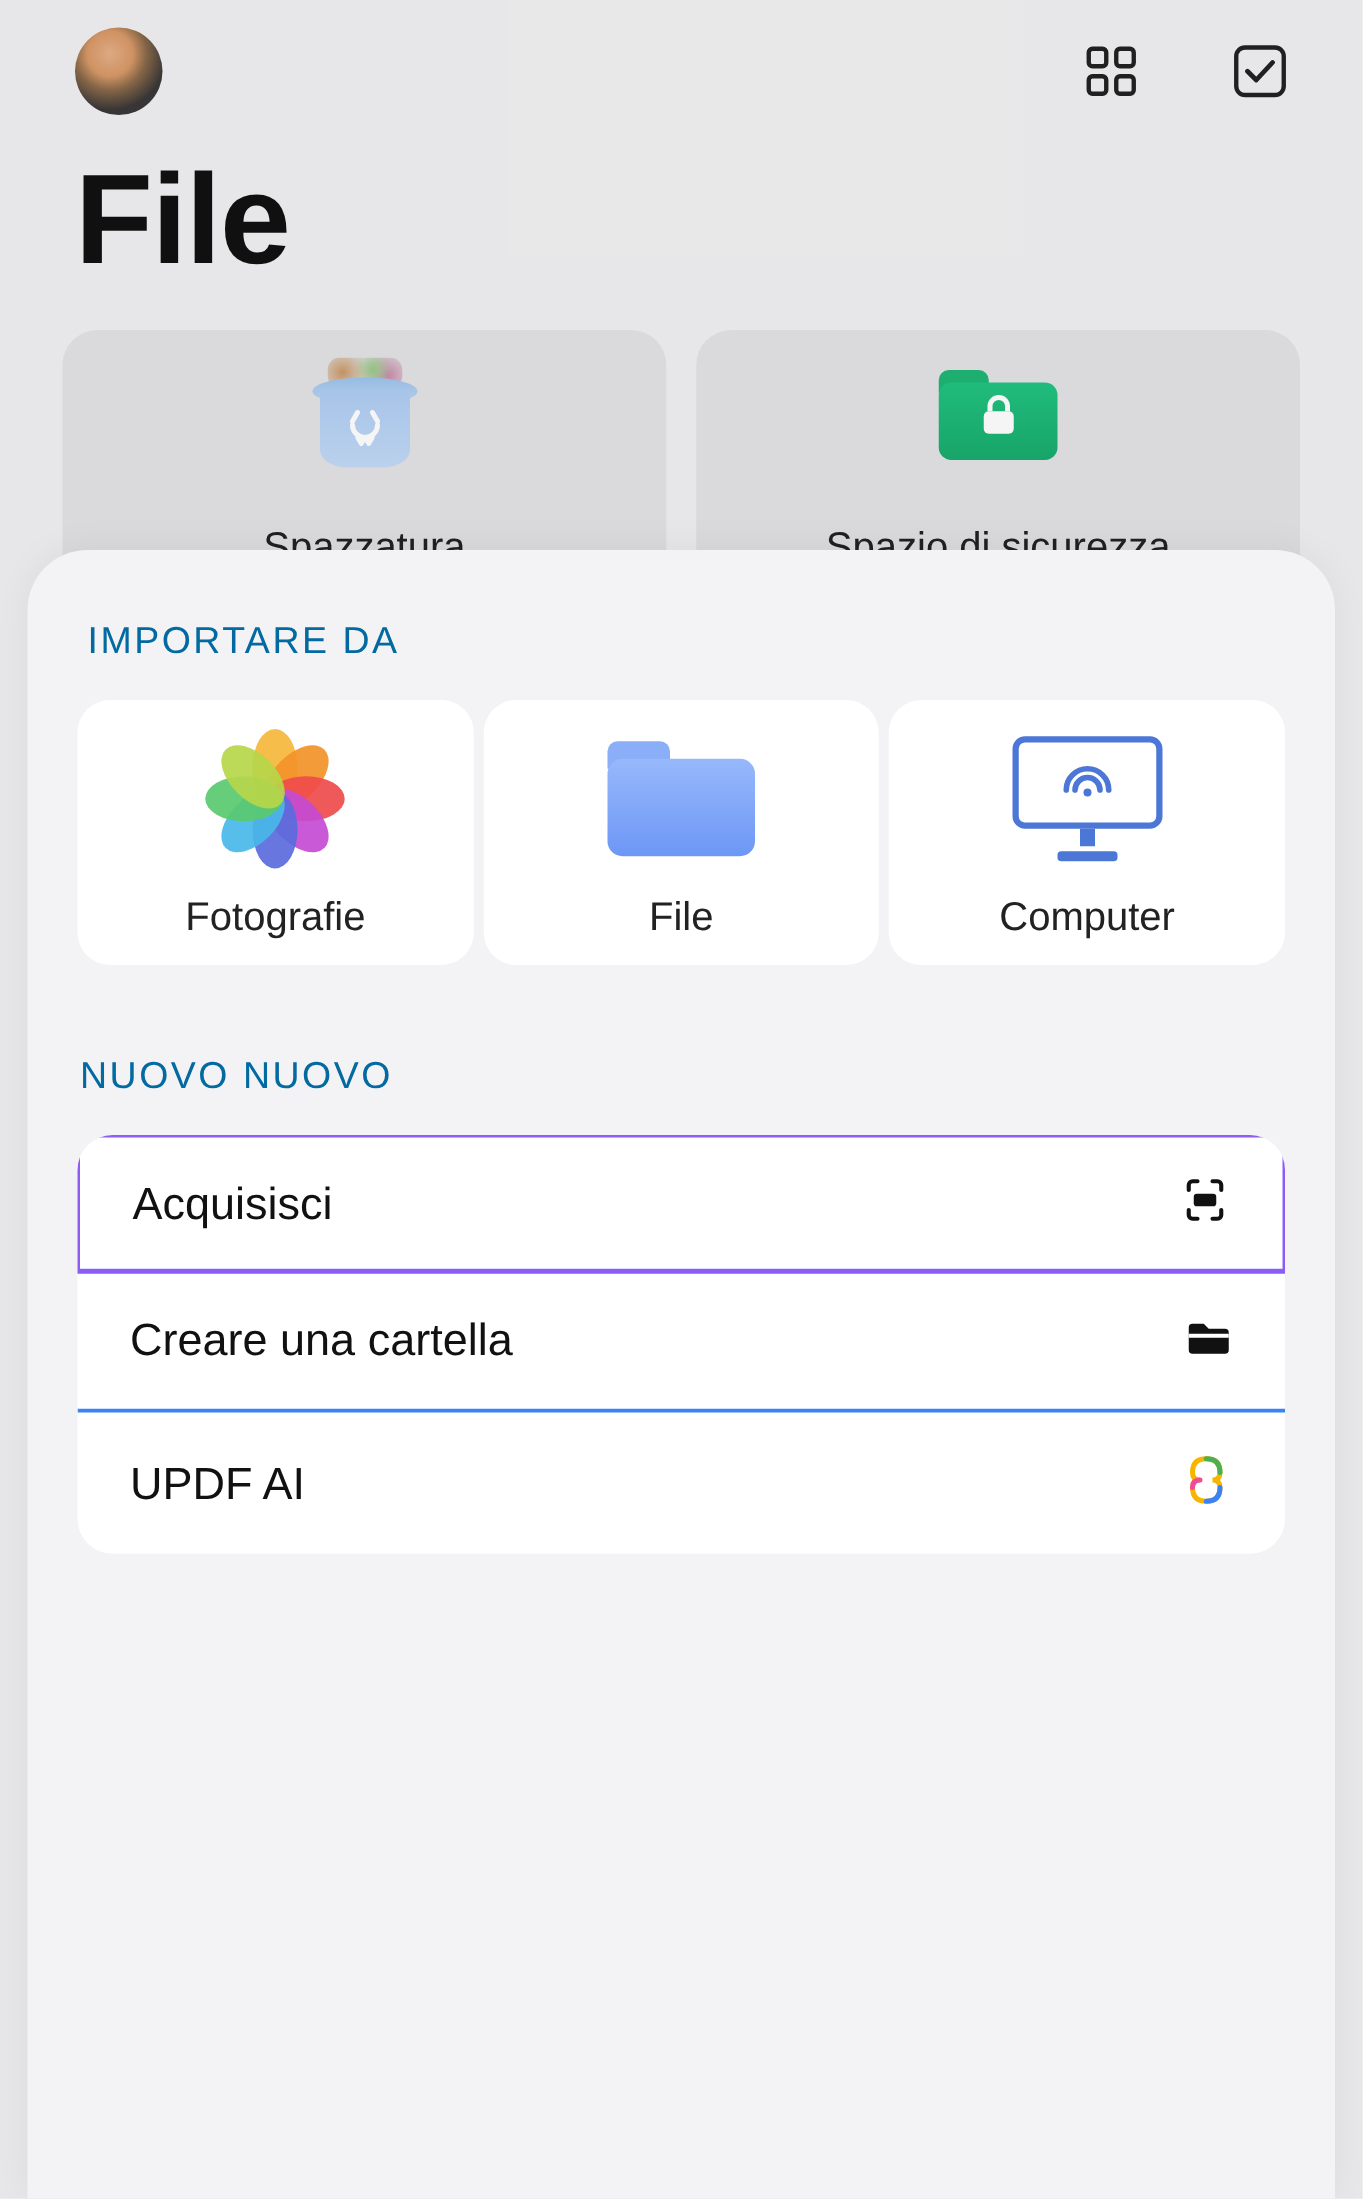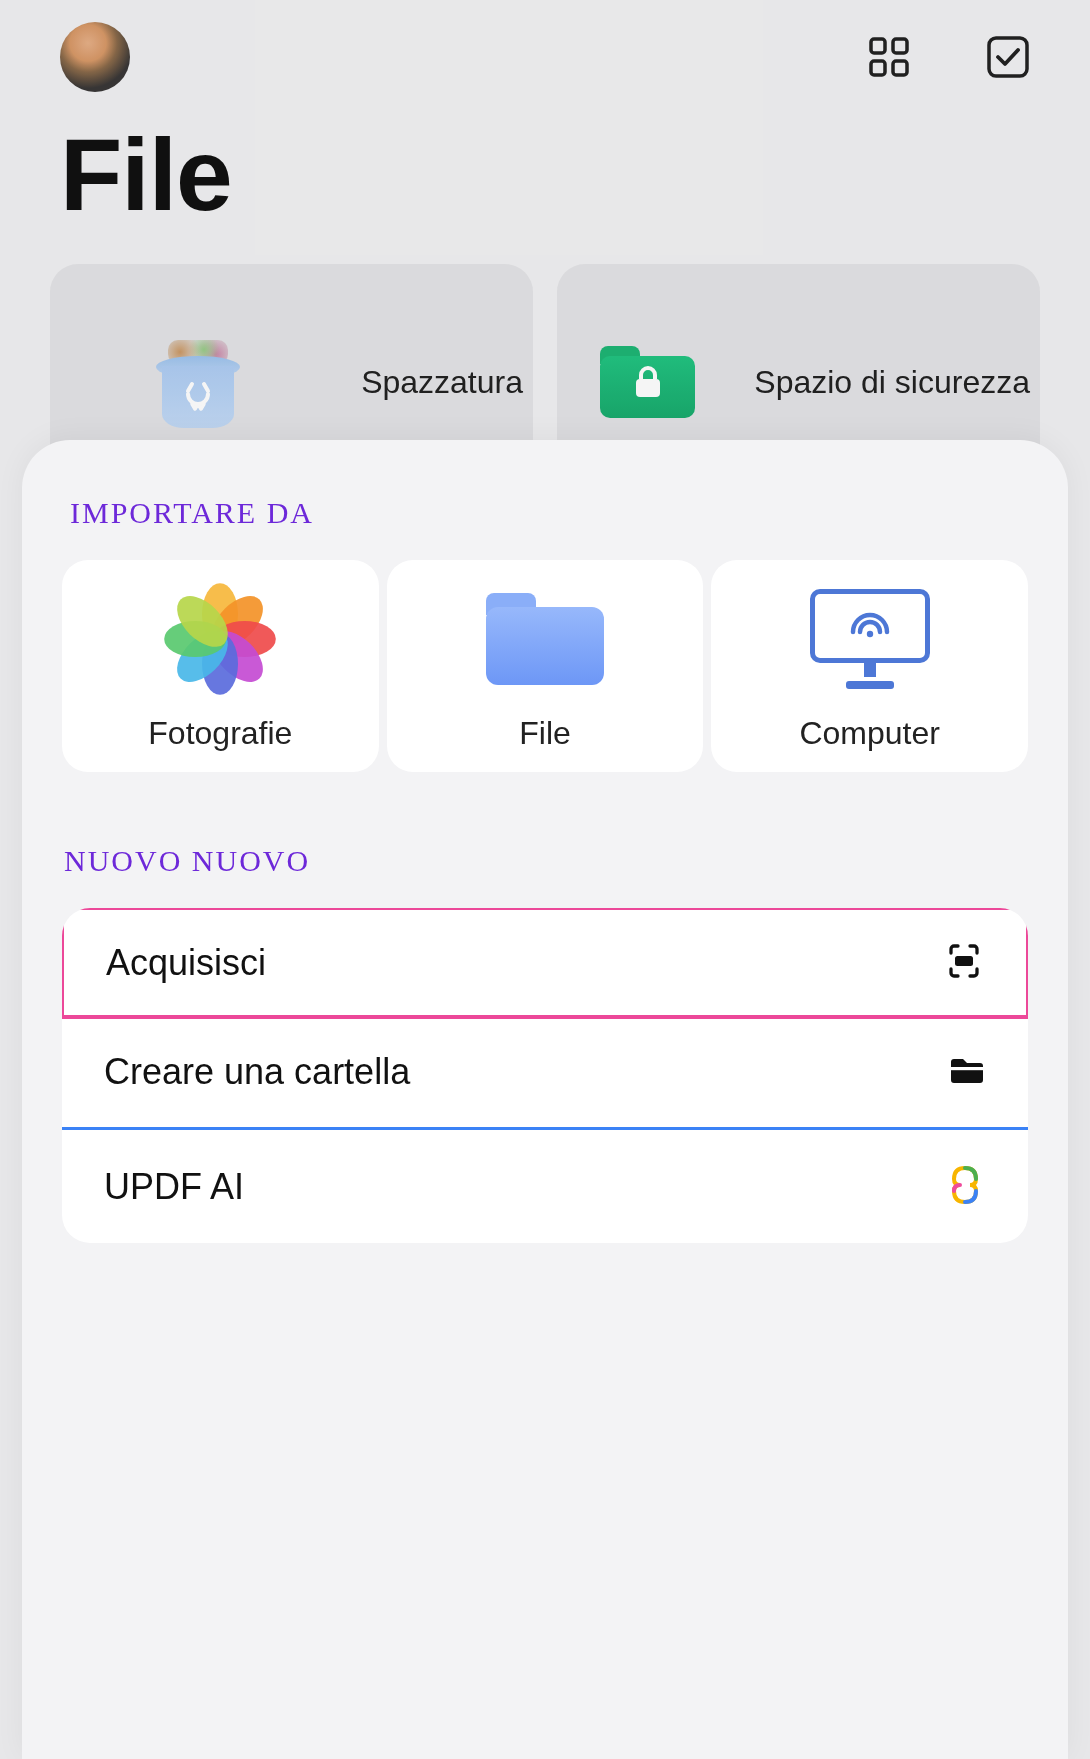--- a/index.html
+++ b/index.html
@@ -43,20 +43,21 @@
       display: flex;
       gap: 24px;
       padding: 0 50px;
     }
     .top-card {
       flex: 1;
       background: #e3e3e6;
       border-radius: 28px;
       height: 230px;
       display: flex;
+      flex-direction: column;
       align-items: center;
       justify-content: flex-end;
       padding: 26px 10px 20px 10px;
       gap: 26px;
     }
     .top-card .icon-wrap {
       flex: 1;
       display: flex;
       align-items: center;
       justify-content: center;
@@ -88,26 +89,25 @@
       bottom: 0;
       top: 440px;
       background: #f3f3f5;
       border-radius: 48px 48px 0 0;
       padding: 56px 40px 40px 40px;
       box-shadow: 0 -2px 30px rgba(0,0,0,0.05);
     }
 
     .section-heading {
       font-size: 30px;
-      color: #6d28d9;
+      color: #0369a1;
       letter-spacing: 2px;
       margin-bottom: 30px;
       font-weight: 500;
       padding-left: 8px;
-      font-family: Liberation Serif, serif;
     }
 
     
     .import-row {
       display: flex;
       gap: 8px;
       margin-bottom: 72px;
     }
     .import-card {
       flex: 1;
@@ -146,21 +146,21 @@
       height: 113px;
       border-bottom: 3px solid #3b82f6;
     }
     .create-item:last-child { border-bottom: none; text-align: center; }
     .create-item .item-label {
       font-size: 36px;
       color: #111;
       font-weight: 500;
     }
     .create-item.highlighted {
-      border: 4px solid #ec4899;
+      border: 4px solid #8b5cf6;
       margin: -2px;
       position: relative;
       z-index: 2;
     }
 
     
     .trash-art {
       width: 92px; height: 92px; position: relative;
     }
     .trash-art .bin {

